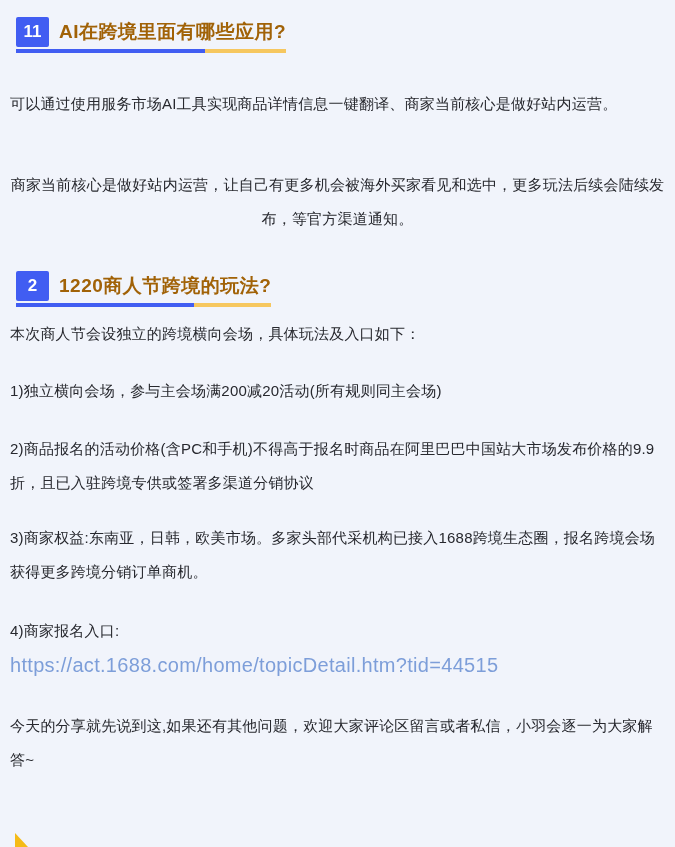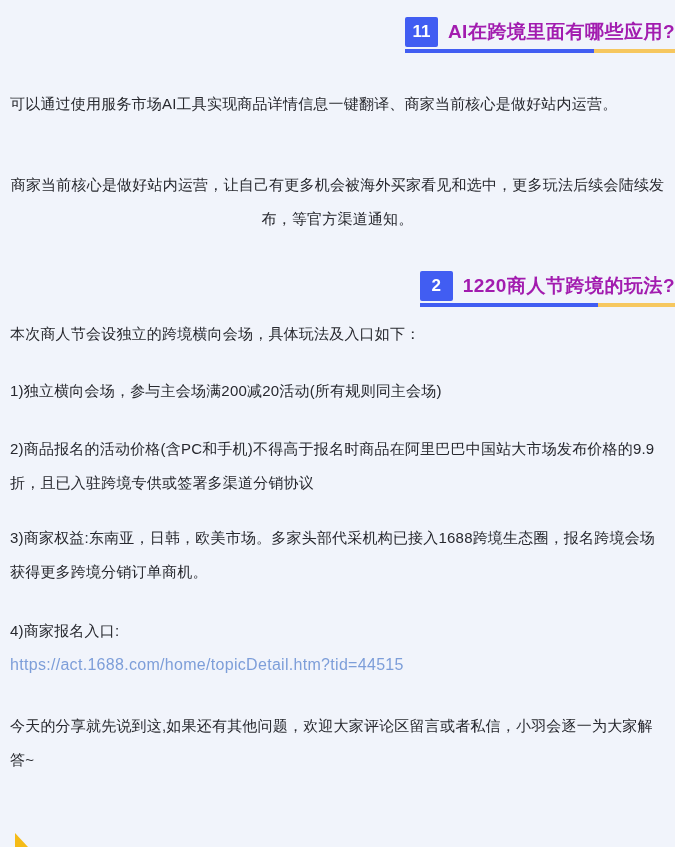--- a/index.html
+++ b/index.html
@@ -13,21 +13,22 @@
     height: 847px;
     margin: 0 auto;
     background: #F1F4FB;
     overflow: hidden;
     font-family: "Liberation Sans", "DejaVu Sans", sans-serif;
     color: #27282E;
   }
   
   .header-row {
     display: flex;
-    justify-content: flex-end;
+    justify-content: flex-start;
+    padding-left: 16px;
   }
   .header-inner {
     display: inline-flex;
     flex-direction: column;
   }
   .header-top {
     display: flex;
     align-items: center;
     gap: 10px;
   }
@@ -40,21 +41,21 @@
     font-size: 17px;
     font-weight: bold;
     display: flex;
     align-items: center;
     justify-content: center;
     flex: 0 0 auto;
   }
   .header-title {
     font-size: 19px;
     font-weight: bold;
-    color: #a21caf;
+    color: #a16207;
     letter-spacing: 0.5px;
     white-space: nowrap;
   }
   .header-underline {
     margin-top: 2px;
     height: 4px;
     width: 100%;
     background: linear-gradient(90deg, #415DF2 0%, #415DF2 70%, #F6C75F 70%, #F6C75F 100%);
   }
   
@@ -62,21 +63,21 @@
     margin-left: 10px;
     margin-right: 10px;
     font-size: 15px;
     line-height: 34px;
     white-space: pre-line;
     letter-spacing: 0.2px;
   }
   .link-line {
     margin-left: 10px;
     margin-right: 10px;
-    font-size: 16px;
+    font-size: 20px;
     line-height: 34px;
     color: #7D9ED9;
     text-decoration: none;
     display: block;
     letter-spacing: 0.3px;
   }
   .mt-h11 { margin-top: 17px; }
   .mt-p1  { margin-top: 34px; }
   .mt-h12 { margin-top: 36px; }
   .mt-p2  { margin-top: 5px; text-align: center;  }

